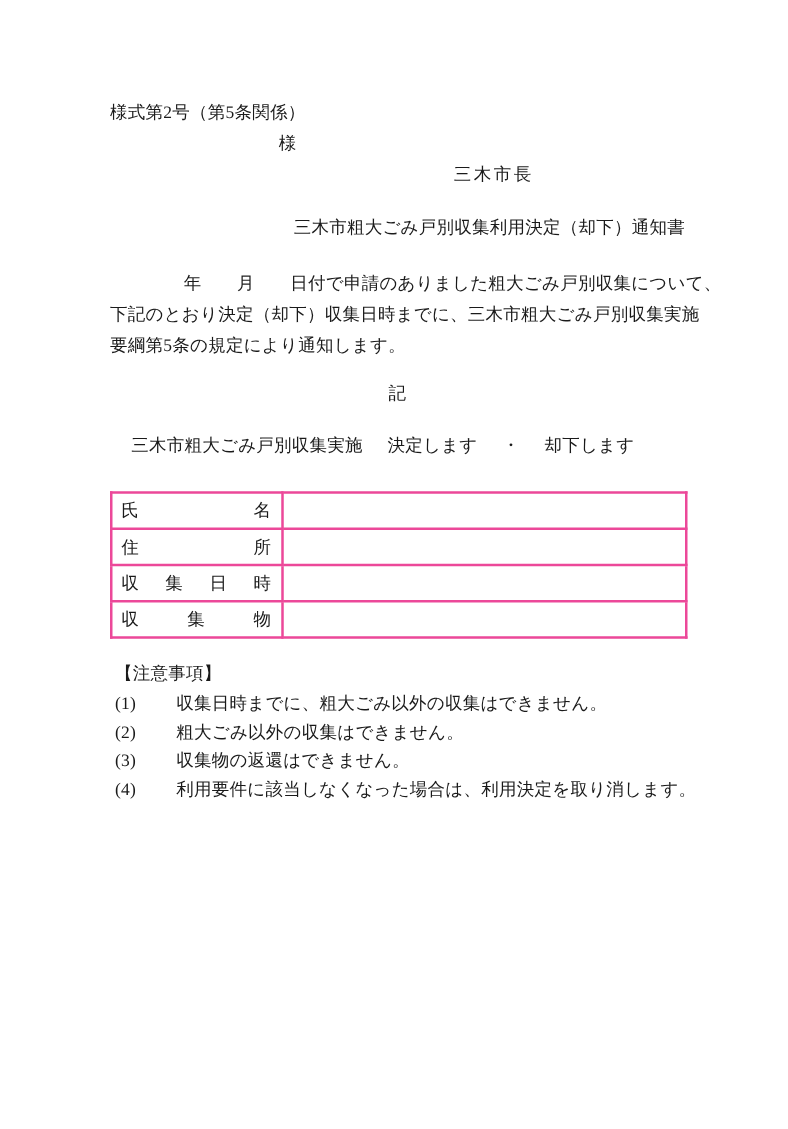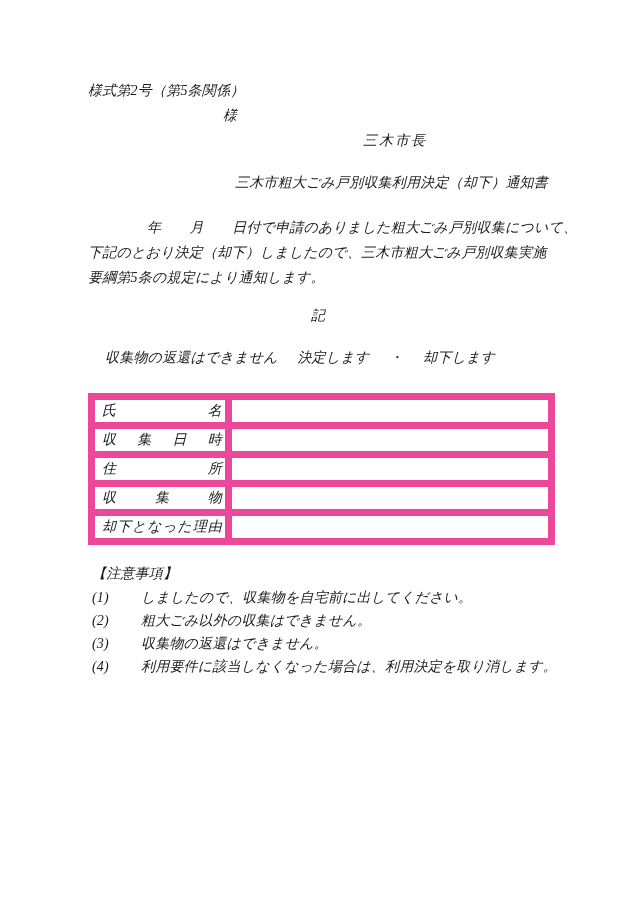--- a/index.html
+++ b/index.html
@@ -1,15 +1,15 @@
 <!DOCTYPE html>
 <html><head>
 <meta charset="utf-8">
 <style>
-  * { margin: 0; padding: 0; box-sizing: border-box; font-style: italic; }
+  * { margin: 0; padding: 0; box-sizing: border-box; }
   html, body { background: #ffffff; }
   body {
     width: 630px; height: 903px;
     font-family: "Liberation Serif", "DejaVu Serif", serif;
     font-size: 14px;
     color: #1a1a1a;
     letter-spacing: 0.2px;
   }
   .page {
     width: 630px; height: 903px;
@@ -39,21 +39,21 @@
   .decision-line { margin-top: 17px; line-height: 25px; padding-left: 17px; white-space: nowrap; }
   .decision-line .gap-l { margin-left: 16px; text-align: center; }
 
   table.detail-table {
     margin-top: 23px;
     width: 460px;
     border-collapse: collapse;
     table-layout: fixed;
   }
   table.detail-table td {
-    border: 7px solid #ec4899;
+    border: 2px solid #ec4899;
     height: 29px;
     vertical-align: middle;
   }
   td.label-cell { width: 137px; padding-left: 7px; }
   td.label-cell .justified {
     display: inline-block;
     width: 120px;
     text-align: justify;
     text-align-last: justify;
     white-space: nowrap;
@@ -74,72 +74,66 @@
 
 
   <div class="addressee-line line">様</div>
 
   <div class="sender-line line">三木市長</div>
 
   <div class="doc-title">三木市粗大ごみ戸別収集利用決定（却下）通知書</div>
 
   <div class="body-paragraph">
     <div class="line indented">年　　月　　日付で申請のありました粗大ごみ戸別収集について、</div>
-    <div class="line">下記のとおり決定（却下）しましたので、三木市粗大ごみ戸別収集実施</div>
+    <div class="line">下記のとおり決定（却下）収集日時までに、三木市粗大ごみ戸別収集実施</div>
     <div class="line">要綱第5条の規定により通知します。</div>
   </div>
 
   <div class="record-heading">記</div>
 
   <div class="decision-line">
-    <span>収集物の返還はできません</span>
+    <span>三木市粗大ごみ戸別収集実施</span>
     <span class="gap-l">決定します</span>
     <span class="gap-l">・</span>
     <span class="gap-l">却下します</span>
   </div>
 
   <table class="detail-table">
     <tbody>
       <tr>
         <td class="label-cell">
           <span class="justified">氏名</span>
         </td>
         <td class="value-cell"></td>
       </tr>
       <tr>
         <td class="label-cell">
-          <span class="justified">収集日時</span>
+          <span class="justified">住所</span>
         </td>
         <td class="value-cell"></td>
       </tr>
       <tr>
         <td class="label-cell">
-          <span class="justified">住所</span>
+          <span class="justified">収集日時</span>
         </td>
         <td class="value-cell"></td>
       </tr>
       <tr>
         <td class="label-cell">
           <span class="justified">収集物</span>
         </td>
         <td class="value-cell"></td>
       </tr>
-      <tr>
-        <td class="label-cell">
-          <span class="justified">却下となった理由</span>
-        </td>
-        <td class="value-cell"></td>
-      </tr>
     </tbody>
   </table>
 
   <div class="notes">
     <div class="notes-heading">【注意事項】</div>
     <div class="note-item">
-      <span class="note-num">(1)</span><span>しましたので、収集物を自宅前に出してください。</span>
+      <span class="note-num">(1)</span><span>収集日時までに、粗大ごみ以外の収集はできません。</span>
     </div>
     <div class="note-item">
       <span class="note-num">(2)</span><span>粗大ごみ以外の収集はできません。</span>
     </div>
     <div class="note-item">
       <span class="note-num">(3)</span><span>収集物の返還はできません。</span>
     </div>
     <div class="note-item">
       <span class="note-num">(4)</span><span>利用要件に該当しなくなった場合は、利用決定を取り消します。</span>
     </div>

